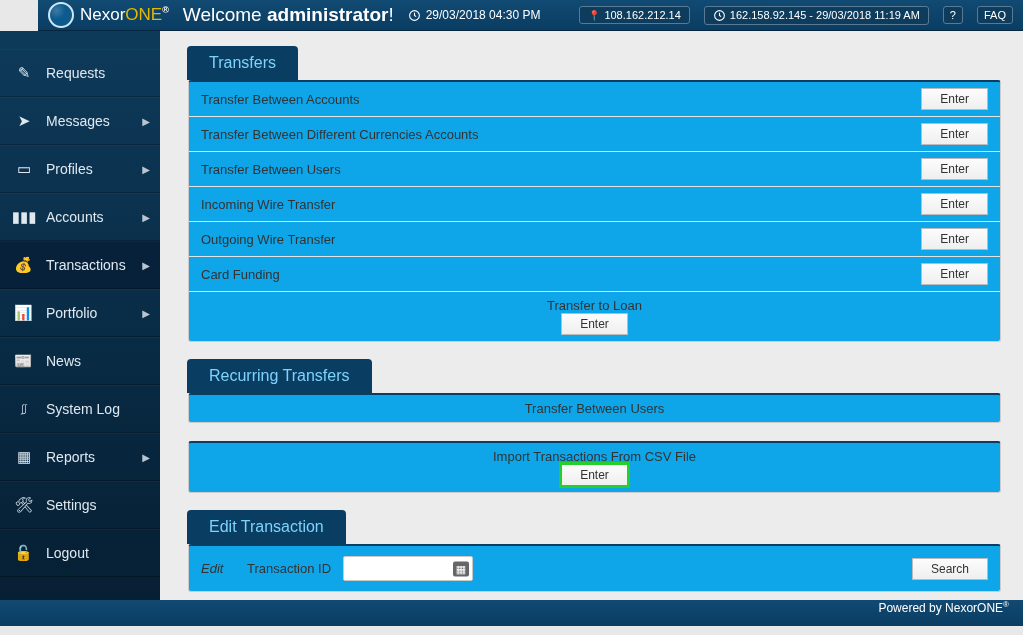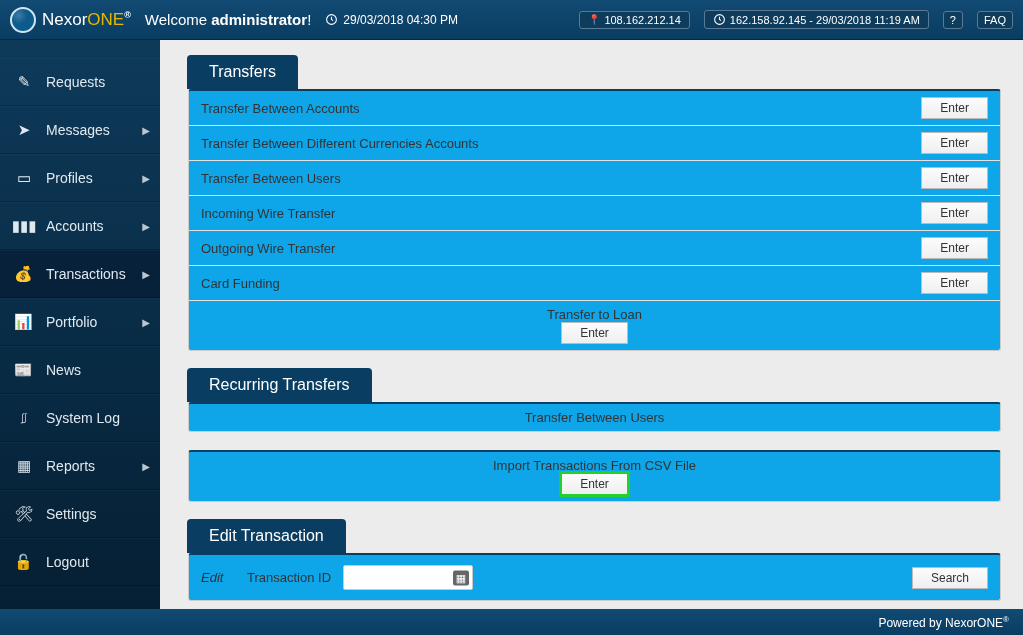--- a/index.html
+++ b/index.html
@@ -10,42 +10,43 @@
     background: #e8e8e8;
     color: #333;
     overflow: hidden;
   }
   .topbar {
     background: #0a3d62;
     background: linear-gradient(to bottom, #114a73, #0a3d62);
     color: #fff;
     display: flex;
     align-items: center;
-    height: 40px;
+    height: 31px;
     padding: 0 10px;
     border-bottom: 1px solid #06263f;
     gap: 14px;
+    margin-left: 38px;
   }
   .logo {
     display: flex;
     align-items: center;
     gap: 6px;
     font-weight: bold;
     font-size: 17px;
   }
   .logo-swirl {
     width: 26px; height: 26px;
     border-radius: 50%;
     background: radial-gradient(circle at 30% 30%, #fff3, #fff0 40%), #0d5a8d;
     border: 2px solid #cfe7f5;
     position: relative;
   }
   .logo-text { font-weight: 500; }
   .logo-one { color: #e6b800; font-weight: 400; }
-  .topbar .welcome { font-size: 15px; }
+  .topbar .welcome { font-size: 19px; }
   .topbar .datetime { display:flex; align-items:center; gap:5px; font-size:12px; }
   .spacer { flex: 1; }
   .ip-box {
     border: 1px solid #5a7a94;
     background: #0d3c5d;
     color: #fff;
     padding: 2px 8px;
     border-radius: 3px;
     font-size: 11px;
     display: flex;
@@ -110,21 +111,21 @@
     background: #0ea5e9;
     border: 1px solid #ccc;
     border-radius: 3px;
     margin-bottom: 18px;
   }
   .panel-head-wrap {
     display:flex;
   }
   .panel-head {
     background: #0a3d62;
-    color: #ffffff;
+    color: #7dd3fc;
     font-size: 16px;
     padding: 8px 22px;
     border-radius: 4px 4px 0 0;
     margin: -1px 0 0 -1px;
     display: inline-block;
   }
   .head-underline {
     border-top: 2px solid #0a3d62;
   }
   .list-row {
@@ -168,21 +169,20 @@
   .input-icon {
     position:absolute; right:4px; top:50%; transform:translateY(-50%);
     font-size: 11px;
     background:#666; color:#fff; border-radius:2px; padding:1px 3px;
   }
   .footer {
     height: 26px;
     background: linear-gradient(to bottom, #114a73, #0a3d62);
     color: #fff;
     display:flex;
-    align-items:center;
     justify-content:flex-end;
     padding: 0 14px;
     font-size:12px;
   }
   svg.clock { width:13px; height:13px; }
   .pin { font-size: 10px; }
 </style>
 </head>
 <body>
 

